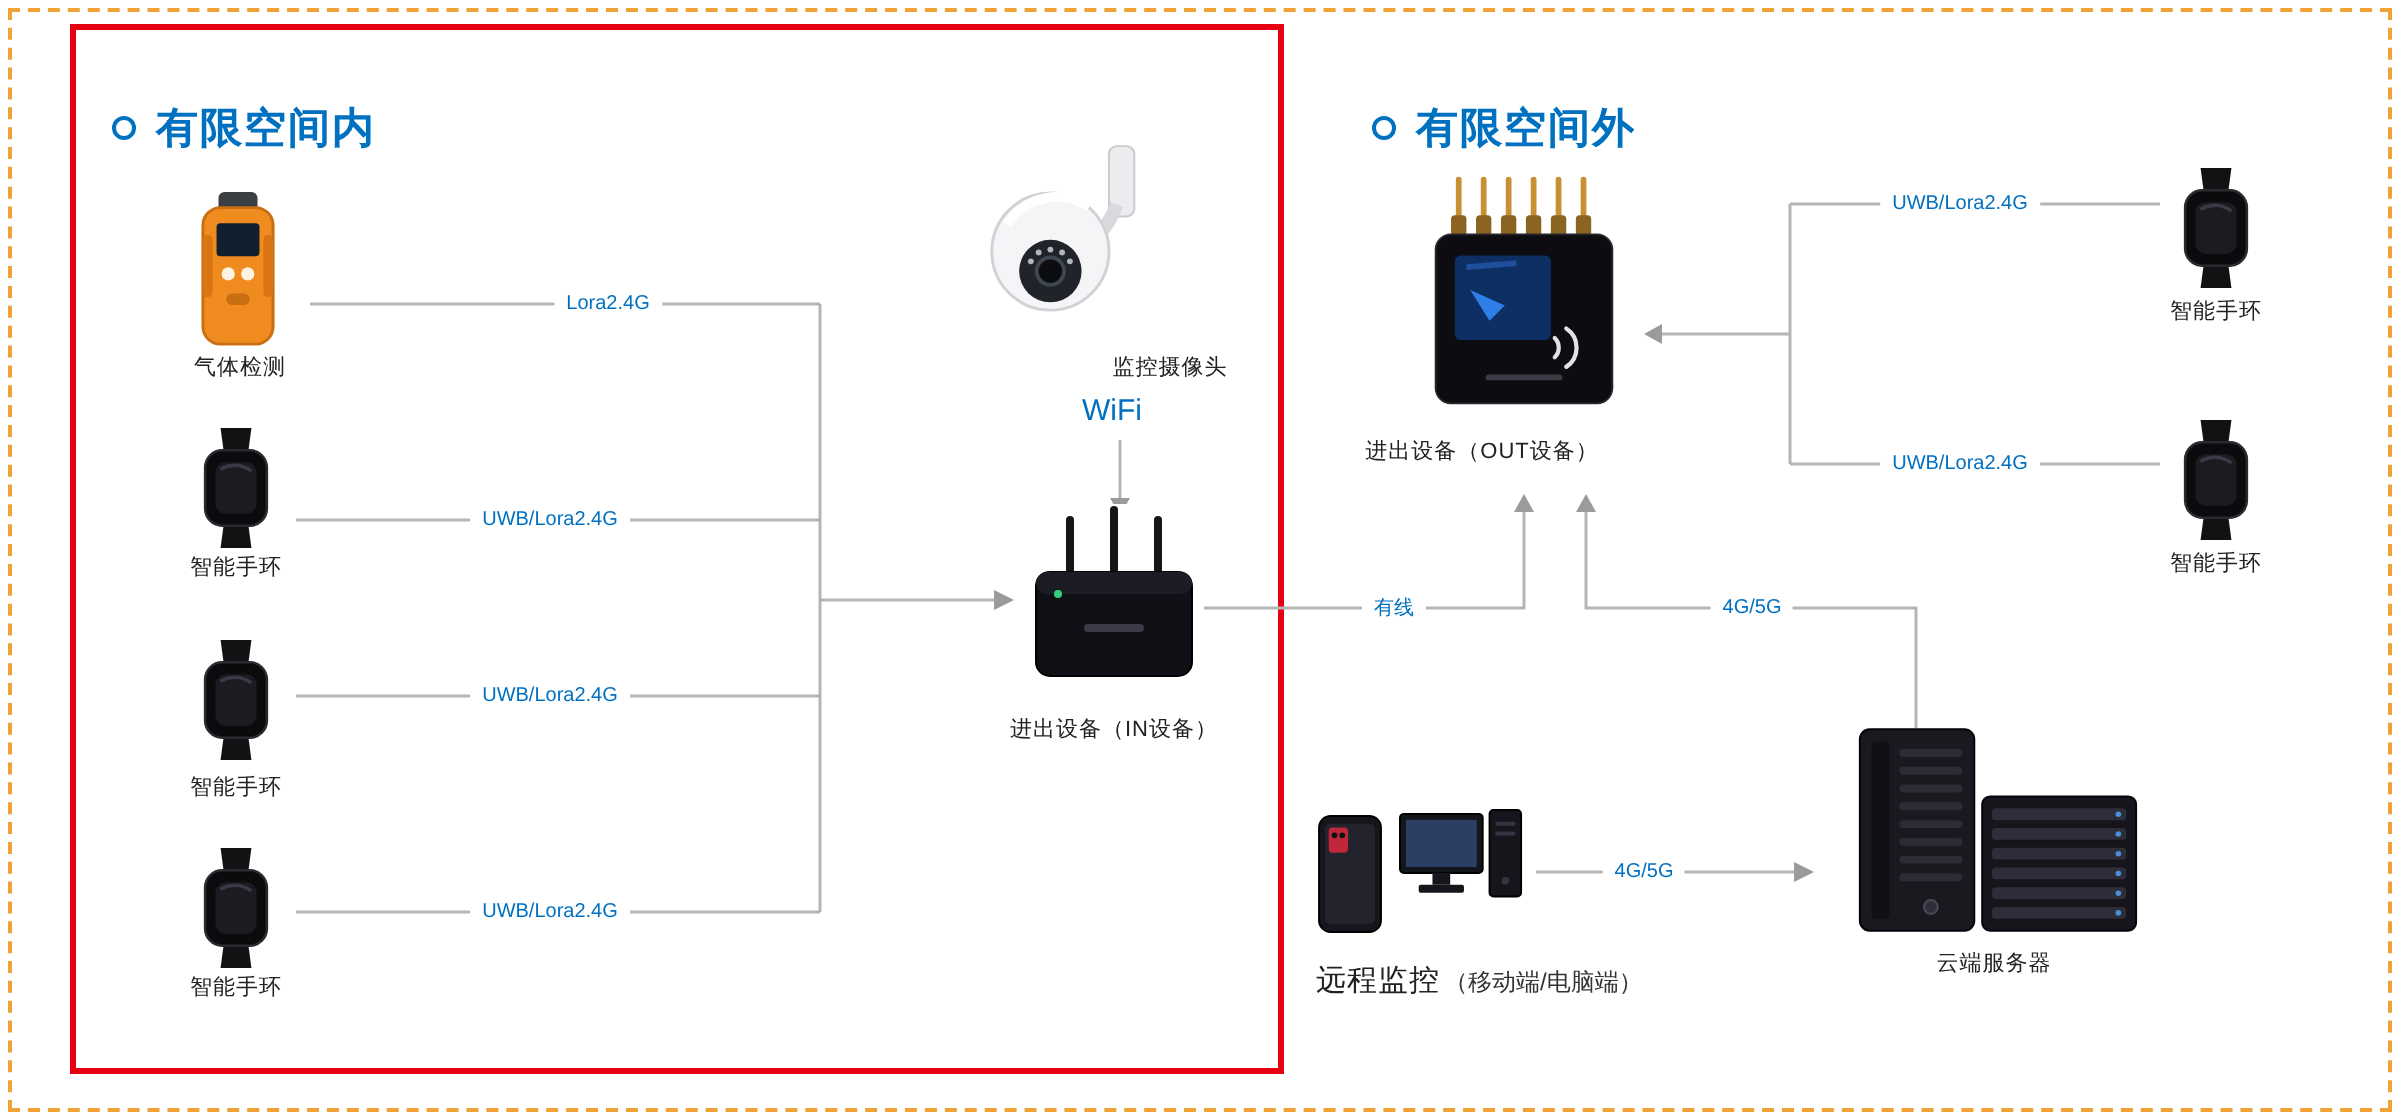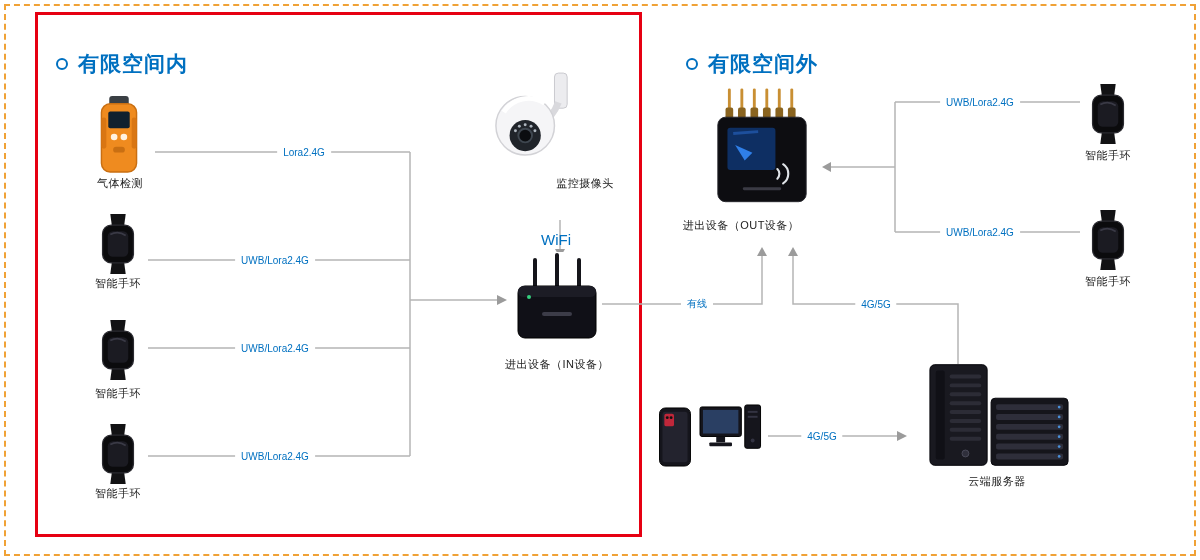--- a/index.html
+++ b/index.html
@@ -124,21 +124,21 @@
       <g fill="#aeb6bf">
         <circle cx="24" cy="61" r="1.5"></circle>
           <circle cx="28" cy="56.5" r="1.5"></circle>
         <circle cx="34" cy="55" r="1.5"></circle>
           <circle cx="40" cy="56.5" r="1.5"></circle>
         <circle cx="44" cy="61" r="1.5"></circle>
       </g>
     </svg>
   </div>
   <div class="dev-label" style="left:556px; top:176px;margin-left:29px;">监控摄像头</div>
-  <div class="plain-blue" style="left:556px; top:197px;margin-top:34px;">WiFi</div>
+  <div class="plain-blue" style="left:556px; top:197px;">WiFi</div>
 
   <div class="icon" style="left:512px; top:252px; width:90px; height:94px; background:#fff;">
     <svg viewBox="0 0 90 94">
       <g stroke="#15151a" stroke-width="4" stroke-linecap="round">
         <line x1="23" y1="8" x2="23" y2="36"></line>
         <line x1="45" y1="3" x2="45" y2="36"></line>
         <line x1="67" y1="8" x2="67" y2="36"></line>
       </g>
       <rect x="6" y="34" width="78" height="52" rx="7" fill="#101017" stroke="#000000"></rect>
       <rect x="6" y="34" width="78" height="11" rx="5.5" fill="#1c1c25"></rect>
@@ -249,20 +249,24 @@
       <rect x="0.5" y="4" width="42" height="30" rx="2" fill="#15151c" stroke="#000000"></rect>
       <rect x="3.5" y="7" width="36" height="24" fill="#2A3F63"></rect>
       <rect x="17" y="34" width="9" height="6" fill="#15151c"></rect>
       <rect x="10" y="40" width="23" height="4" rx="1" fill="#15151c"></rect>
       <rect x="46" y="2" width="16" height="44" rx="2" fill="#15151c" stroke="#000000"></rect>
       <rect x="49" y="8" width="10" height="2" fill="#333342"></rect>
       <rect x="49" y="13" width="10" height="2" fill="#333342"></rect>
       <circle cx="54" cy="38" r="2" fill="#333342"></circle>
     </svg>
   </div>
+  <div class="remote-row" style="left:658px; top:481px;">
+    <span class="remote-main">远程监控</span>
+    <span class="remote-sub">（移动端/电脑端）</span>
+  </div>
 
   <div class="link-label" style="left:272px; top:152px;margin-left:32px;">Lora2.4G</div>
   <div class="link-label" style="left:275px; top:260px;">UWB/Lora2.4G</div>
   <div class="link-label" style="left:275px; top:348px;">UWB/Lora2.4G</div>
   <div class="link-label" style="left:275px; top:456px;">UWB/Lora2.4G</div>
   <div class="link-label" style="left:697px; top:304px;">有线</div>
   <div class="link-label" style="left:876px; top:304px;">4G/5G</div>
   <div class="link-label" style="left:980px; top:102px;">UWB/Lora2.4G</div>
   <div class="link-label" style="left:980px; top:232px;">UWB/Lora2.4G</div>
   <div class="link-label" style="left:822px; top:436px;">4G/5G</div>

